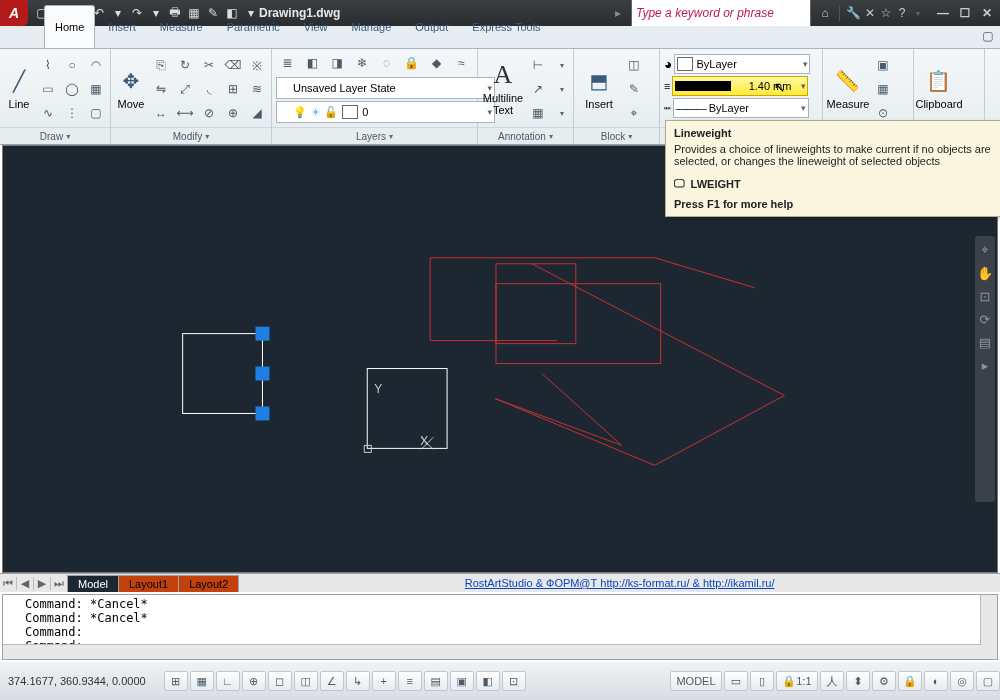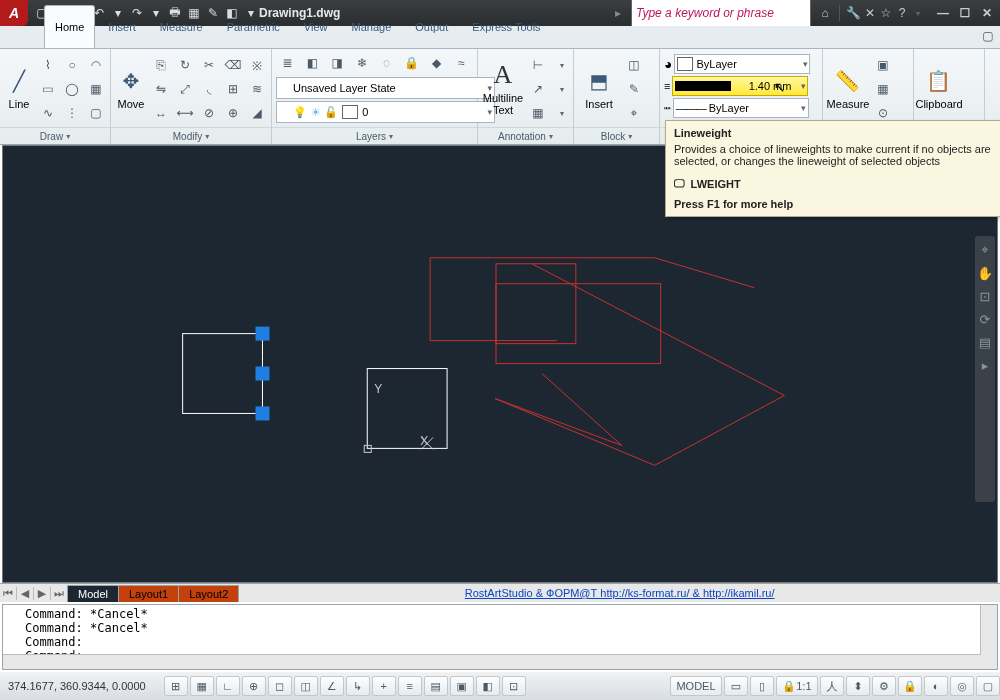--- a/index.html
+++ b/index.html
@@ -47,21 +47,21 @@
 .laytabs{height:18px;background:#e8e8e8;display:flex;align-items:center;border-top:1px solid #9aa3aa;font-size:11px}
 .laytabs .lnav{width:16px;text-align:center;color:#666;border-right:1px solid #bbb}
 .laytabs .ltab{padding:2px 10px;border:1px solid #9aa3aa;border-bottom:none;background:#c2410c;margin-left:-1px}
 .laytabs .ltab.active{background:#1c2732;color:#fff}
 .adline{flex:1;text-align:center;color:#0a45c4;text-decoration:underline}
 
 .cmd{height:60px;background:#fff;border:1px solid #9aa3aa;margin:2px;font-family:Consolas,monospace;font-size:12px;padding:2px 22px;overflow:hidden;position:relative}
 .cmd .scroll{position:absolute;right:0;top:0;bottom:0;width:16px;background:#e8e8e8;border-left:1px solid #bbb}
 .cmd .hscroll{position:absolute;left:0;right:16px;bottom:0;height:14px;background:#e8e8e8;border-top:1px solid #bbb}
 
-.status{height:28px;background:linear-gradient(#f0f2f4,#d8dde2);display:flex;align-items:center;font-size:11px;color:#333;gap:2px}
+.status{height:38px;background:linear-gradient(#f0f2f4,#d8dde2);display:flex;align-items:center;font-size:11px;color:#333;gap:2px}
 .status .coords{padding:0 8px}
 .status .sbtn{width:22px;height:18px;border:1px solid #c0c7cd;border-radius:2px;display:flex;align-items:center;justify-content:center;background:linear-gradient(#fdfefe,#e6ebef);color:#4a5a68;font-size:11px}
 .status .sep{width:6px}
 .caret{font-size:8px;color:#666}
 </style>
 </head>
 <body>
 
 <div class="titlebar">
   <div class="logo">A</div>

